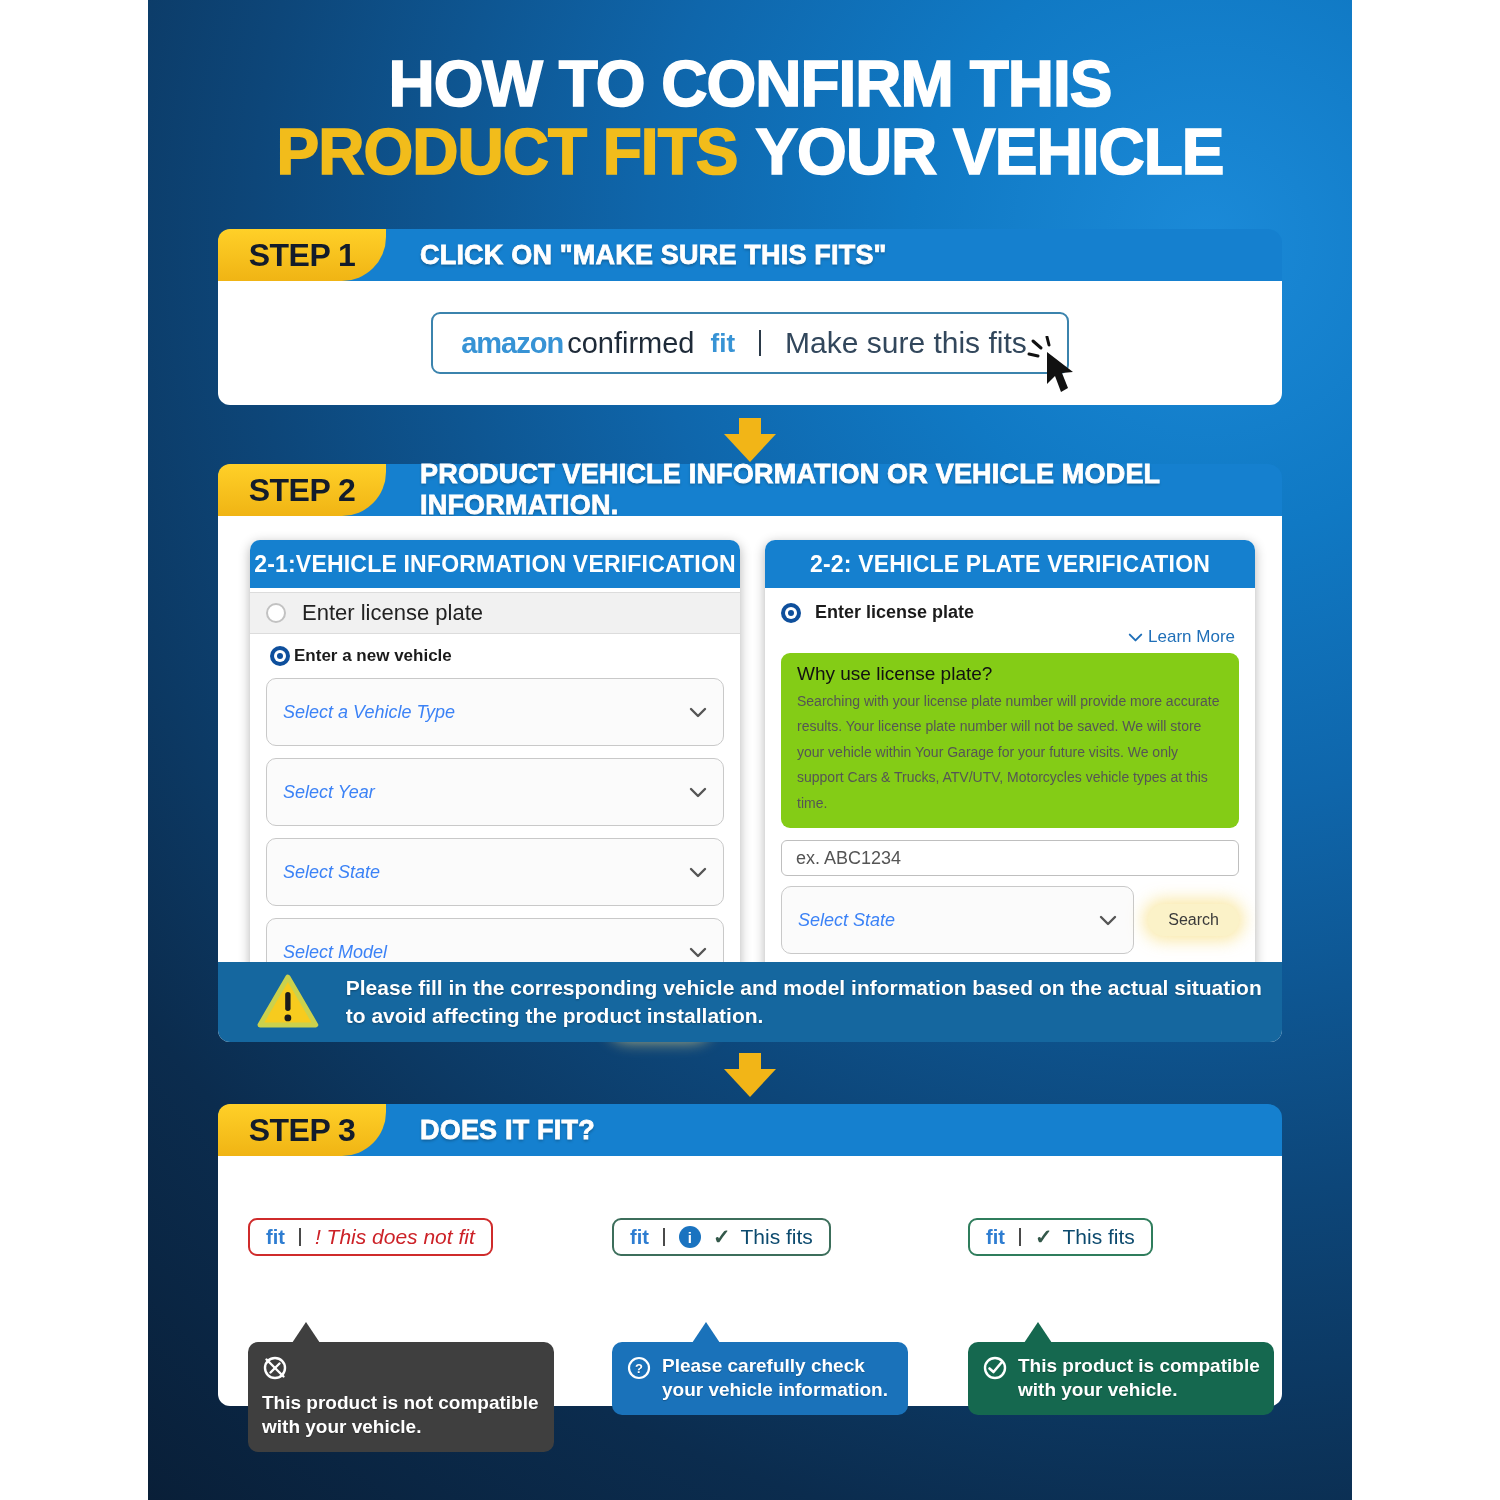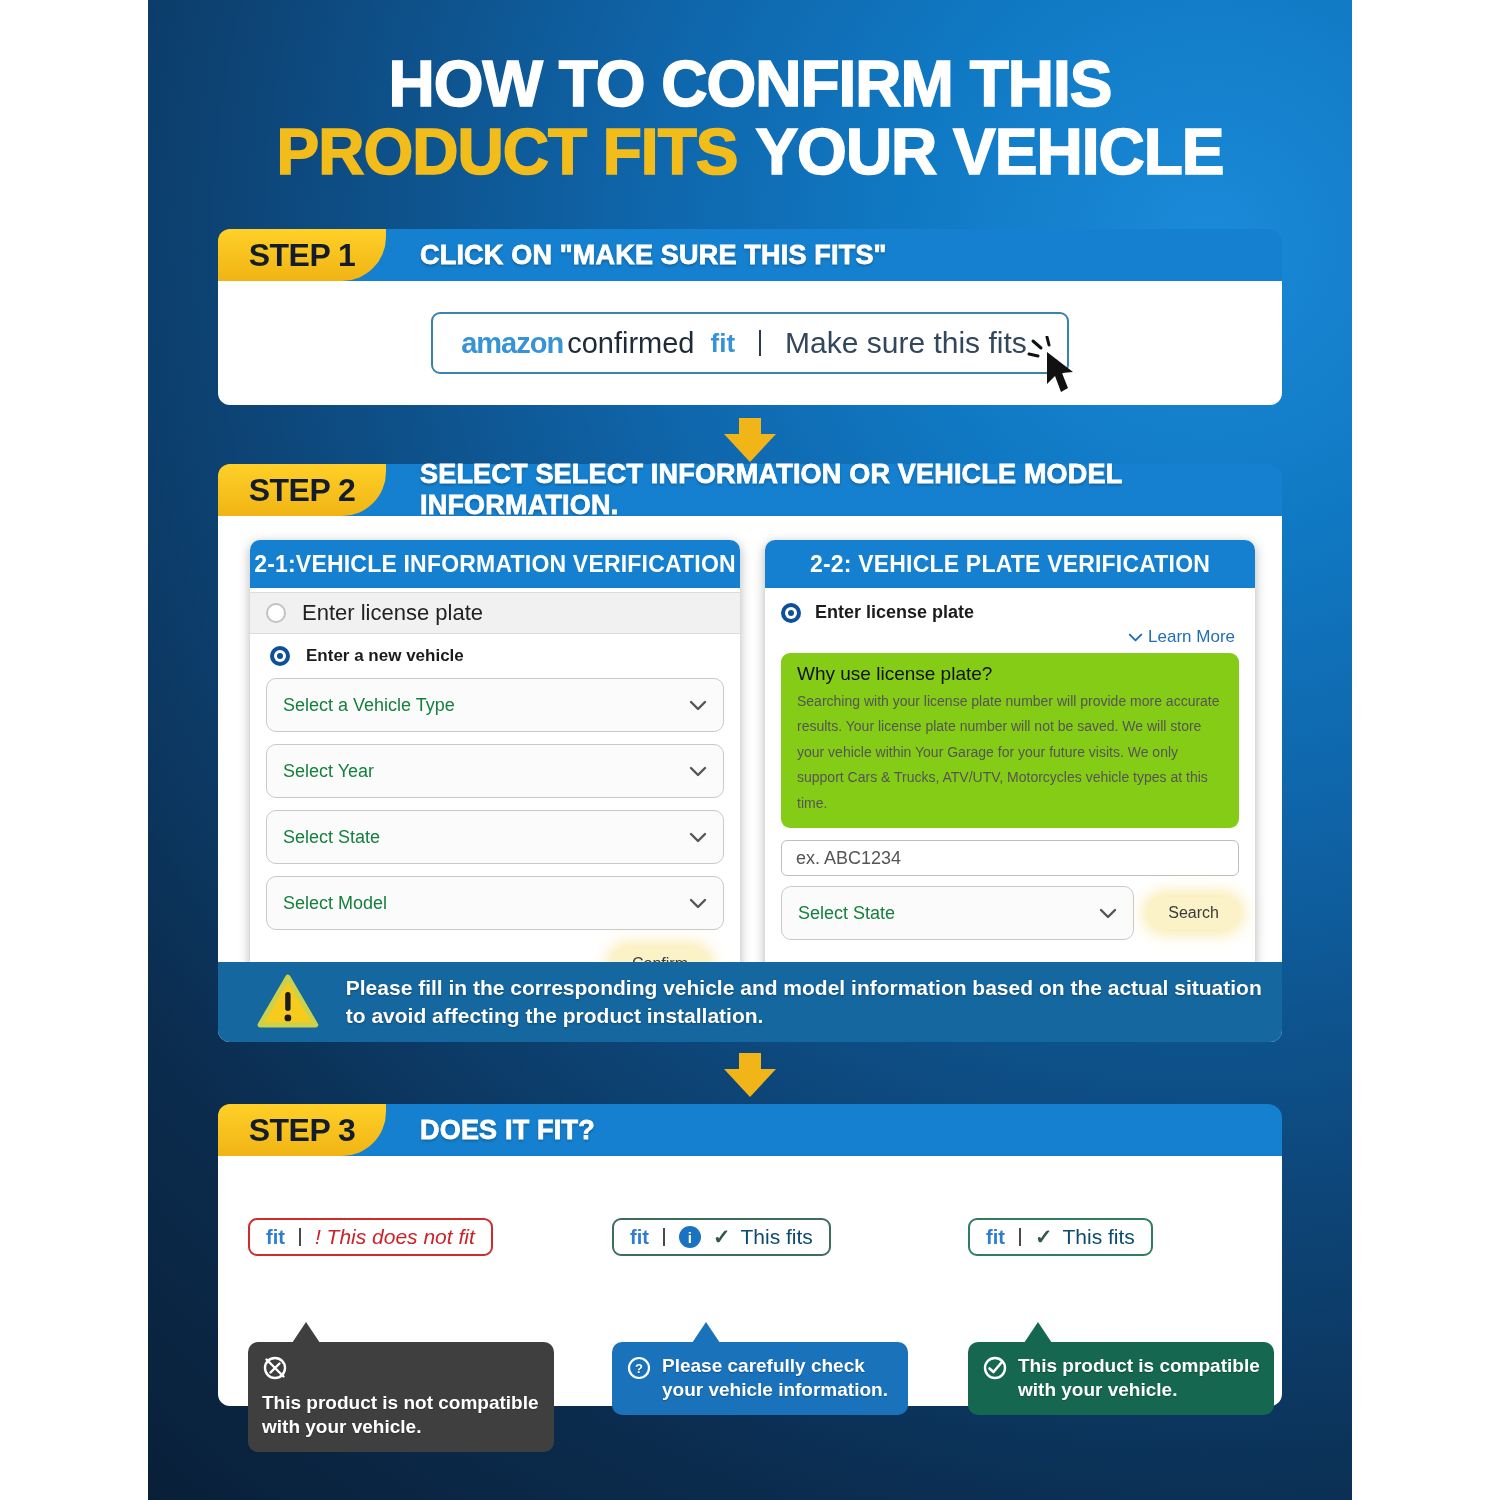--- a/index.html
+++ b/index.html
@@ -50,24 +50,24 @@
   .card-head{height:48px;background:#1580cf;border-radius:10px 10px 0 0;color:#fff;font-weight:bold;
              font-size:23px;display:flex;align-items:center;justify-content:center;letter-spacing:0.2px;}
   .radio{position:relative;flex:0 0 auto;width:20px;height:20px;border-radius:50%;
          border:2px solid #c2c2c2;background:#fff;box-sizing:border-box;}
   .radio.sel{border:none;background:#0e4f9c;}
   .radio.sel::after{content:"";position:absolute;inset:4px;border-radius:50%;background:#fff;}
   .radio.sel::before{content:"";position:absolute;inset:7px;border-radius:50%;background:#0e4f9c;z-index:1;}
   .gray-row{margin-top:4px;height:40px;background:#f1f1f1;border-top:1px solid #dcdcdc;border-bottom:1px solid #dcdcdc;
             display:flex;align-items:center;padding-left:16px;gap:16px;}
   .gray-label{font-size:22px;color:#222;}
-  .nv-row{margin:12px 0 0 20px;display:flex;align-items:center;gap:16px;}
+  .nv-row{margin:12px 0 0 20px;display:flex;align-items:center;gap:4px;}
   .nv-label{font-size:17px;font-weight:bold;color:#1b1b1b;}
   .dd{margin:12px 16px 0;height:34px;border:1px solid #c9c9c9;border-radius:10px;background:#fbfbfb;
-      display:flex;align-items:center;justify-content:space-between;padding:9px 16px;font-size:18px;color:#15803d;}
+      display:flex;align-items:center;justify-content:space-between;padding:16px 16px;font-size:18px;color:#3b82f6;font-style:italic;}
   .confirm-row{margin:18px 32px 0 0;text-align:right;}
   .pill{display:inline-block;background:#fbf2c8;border-radius:17px;padding:7px 20px;font-size:16px;color:#3a3a3a;
         box-shadow:0 0 16px 5px rgba(248,226,140,.75);}
   
   .lp-row{margin:14px 0 0 16px;display:flex;align-items:center;gap:14px;}
   .lp-label{font-size:18px;font-weight:bold;color:#1b1b1b;}
   .learn-row{margin:4px 20px 0 0;text-align:right;font-size:17px;color:#1f6fb8;}
   .learn-row svg{vertical-align:middle;margin-right:5px;}
   .info-box{margin:6px 16px 0;background:#84cc16;border-radius:9px;padding:10px 16px 12px;}
   .info-title{font-size:19px;color:#111;margin-bottom:4px;}
@@ -143,21 +143,21 @@
   </section>
 
   <div class="down-arrow a1">
       <span class="stem"></span>
       <span class="tri"></span>
     </div>
 
   <section class="block b2">
     <div class="step-head">
       <div class="step-badge">STEP 2</div>
-      <div class="step-heading">SELECT SELECT INFORMATION OR VEHICLE MODEL INFORMATION.</div>
+      <div class="step-heading">PRODUCT VEHICLE INFORMATION OR VEHICLE MODEL INFORMATION.</div>
     </div>
     <div class="step-body body2">
 
       <div class="card left">
         <div class="card-head">2-1:VEHICLE INFORMATION VERIFICATION</div>
         <div class="gray-row">
           <span class="radio"></span>
           <span class="gray-label">Enter license plate</span>
         </div>
         <div class="nv-row">

